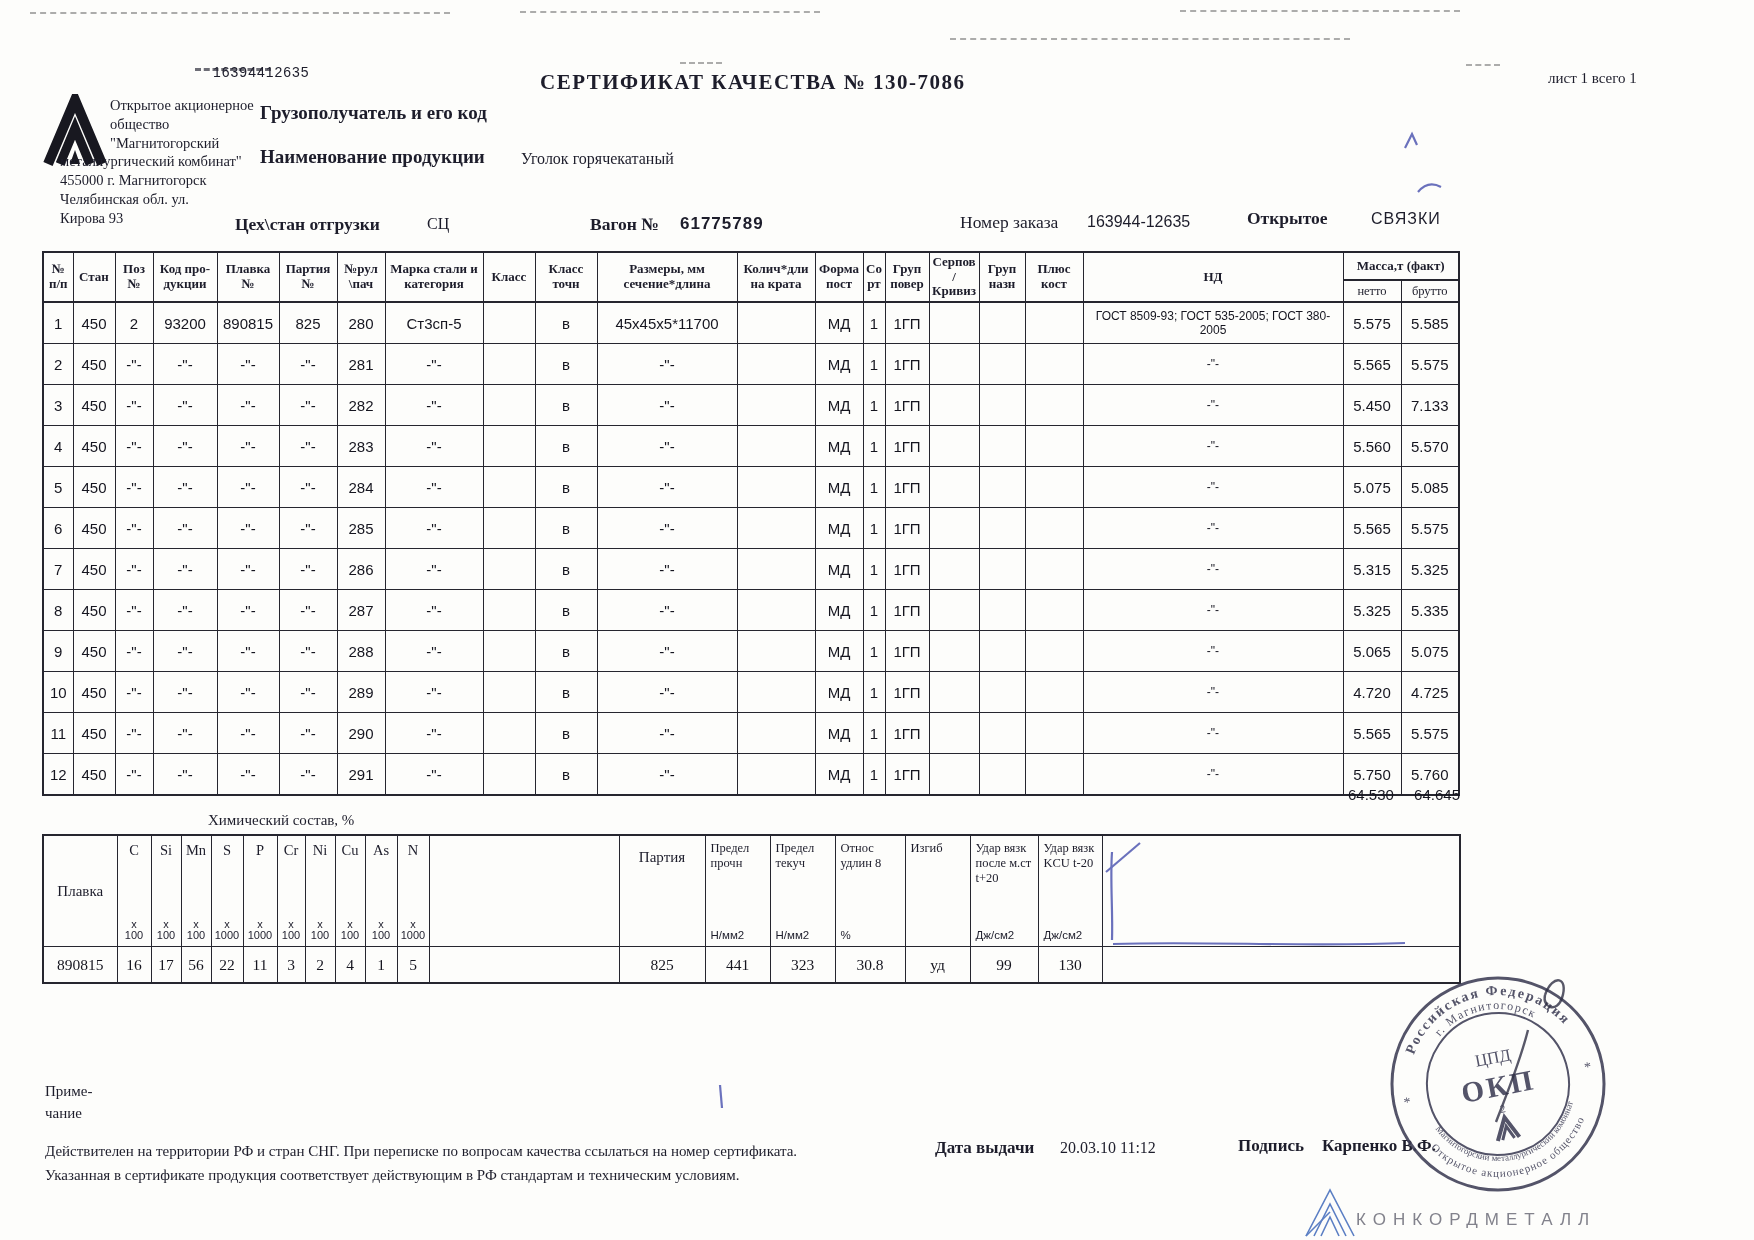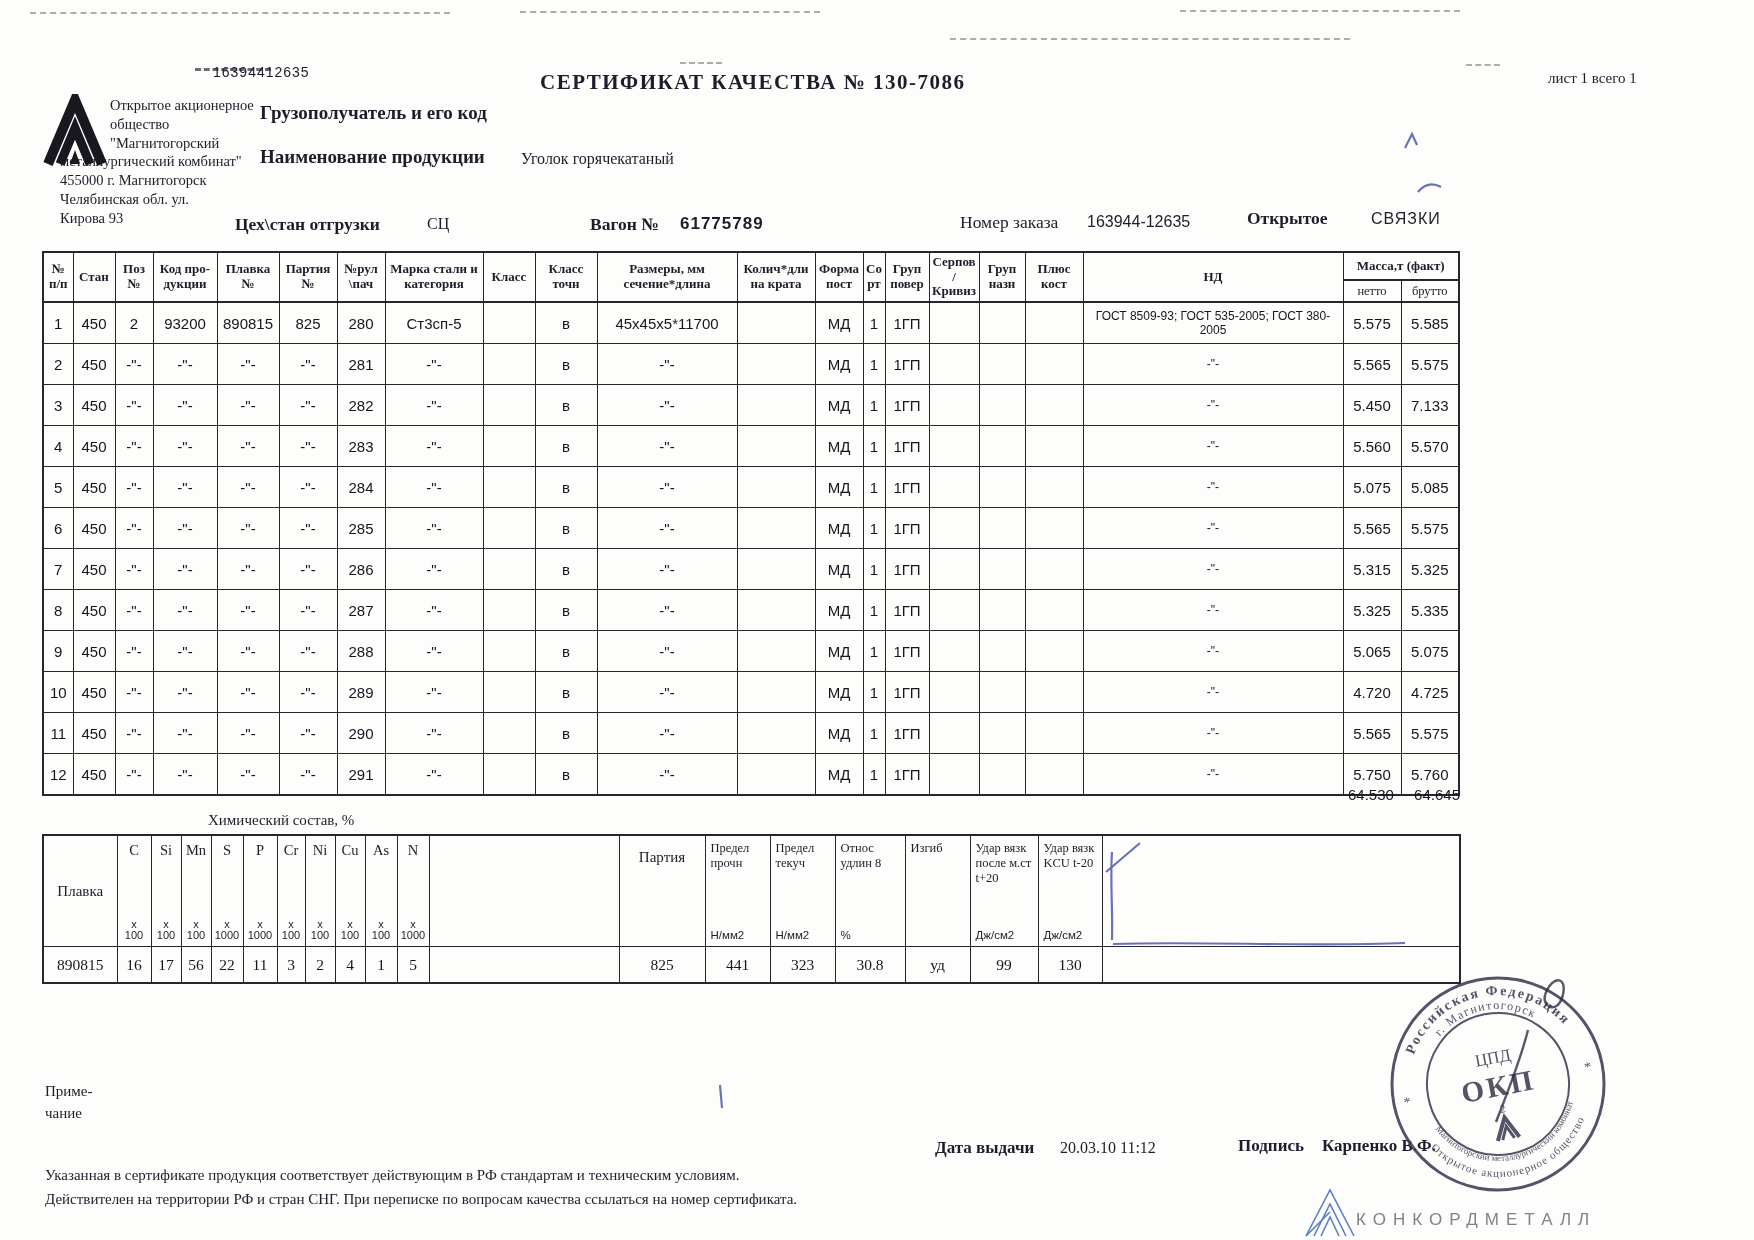--- a/index.html
+++ b/index.html
@@ -54,21 +54,21 @@
   th.el .mult{position:absolute;bottom:4px;left:0;right:0;font-size:11px;line-height:1.05;font-family:"Liberation Sans",sans-serif;}
   th.mech{text-align:left;position:relative;}
   th.mech .mlab{position:absolute;top:5px;left:5px;font-size:12.5px;line-height:1.2;}
   th.mech .munit{position:absolute;bottom:5px;left:5px;font-size:11.5px;font-family:"Liberation Sans",sans-serif;}
   th.mech.party .mlab{font-size:15px;top:12px;left:0;right:0;text-align:center;}
   table.chem tr.chem-data td{height:35px;text-align:center;font-size:15.5px;color:#15151f;}
 
   
   .note1{left:45px;top:1083px;font-size:15px;}
   .note2{left:45px;top:1105px;font-size:15px;}
-  .legal1{left:45px;top:1143px;font-size:15px;margin-top:48px;}
+  .legal1{left:45px;top:1143px;font-size:15px;}
   .legal2{left:45px;top:1167px;font-size:15px;}
   .date-l{left:935px;top:1138px;font-size:17px;font-weight:bold;}
   .date-v{left:1060px;top:1139px;font-size:16px;}
   .sign-l{left:1238px;top:1136px;font-size:17px;font-weight:bold;}
   .sign-v{left:1322px;top:1136px;font-size:17px;font-weight:bold;}
 
   .stamp-wrap{left:1382px;top:968px;width:232px;height:232px;transform:rotate(-11deg);opacity:.88;}
   .brand-text{left:1356px;top:1210px;font-size:17px;letter-spacing:7px;color:#82828c;font-family:"Liberation Sans",sans-serif;}
 </style>
 </head>

